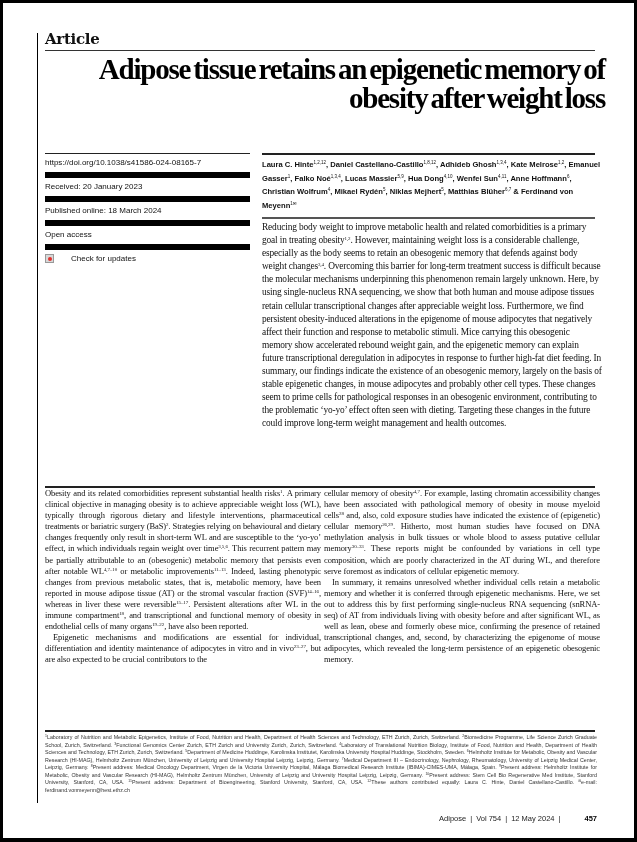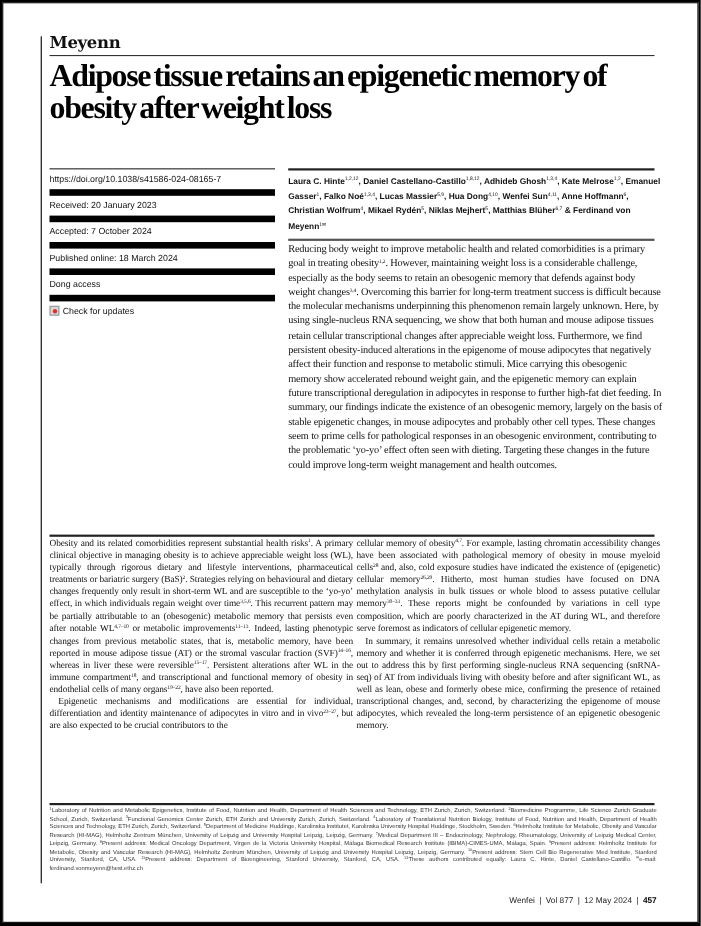--- a/index.html
+++ b/index.html
@@ -15,29 +15,29 @@
     position: absolute; left: 34px; top: 30px; width: 1px; height: 770px; background: #000;
   }
   .section-label {
     position: absolute; left: 42px; top: 27px;
     font-family: "DejaVu Serif", serif; font-weight: bold; font-size: 15px; letter-spacing: -0.3px;
   }
   .rule-top { position: absolute; left: 42px; top: 47px; width: 550px; height: 1px; background: #333; }
   .title {
     position: absolute; left: 42px; top: 52px; width: 560px;
     font-family: "Liberation Serif", serif; font-weight: bold; font-size: 29px; line-height: 29px;
-    letter-spacing: -1.2px; word-spacing: -3px; color: #000; margin: 0;
+    letter-spacing: -1.2px; word-spacing: -3px; color: #000; margin: 0; text-align: right;
   }
   .meta { position: absolute; left: 42px; top: 150px; width: 205px; font-size: 8px; }
   .meta-row {
     border-top: 6px solid #000000; padding: 3px 0 4px 0; height: 11px; line-height: 11px; color: #111;
   }
   .meta-row.first { border-top: 1.5px solid #222; }
   .meta-row .link { color: #111; text-decoration: none; margin-top: 46px; }
-  .meta-row.updates { display: flex; align-items: center; gap: 3px; }
+  .meta-row.updates { display: flex; align-items: center; gap: 17px; }
   .upd-icon {
     width: 9px; height: 9px; background: #d8d8d8; border: 1px solid #999; position: relative; box-sizing: border-box;
   }
   .upd-icon::after {
     content: ""; position: absolute; left: 1.5px; top: 1.5px; width: 4px; height: 4px; border-radius: 50%; background: #e0312e;
   }
   .authors-rule { position: absolute; left: 259px; top: 150px; width: 333px; height: 1.5px; background: #222; }
   .authors {
     position: absolute; left: 259px; top: 154px; width: 340px;
     font-size: 7.6px; font-weight: bold; line-height: 11.6px; color: #111;
@@ -63,40 +63,39 @@
   .foot-rule { position: absolute; left: 42px; top: 727px; width: 550px; height: 1.5px; background: #222; }
   .footnotes {
     position: absolute; left: 42px; top: 731px; width: 552px;
     font-size: 5.3px; line-height: 7.5px; color: #333; text-align: justify; margin: 0;
   }
   .footnotes sup { font-size: 3.5px; vertical-align: 2px; line-height: 0; }
   .footer {
     position: absolute; right: 37px; top: 811px; font-size: 7.5px; color: #222;
   }
   .footer .sep { margin: 0 4px; }
-  .footer .pg { font-weight: bold; color: #000; }
+  .footer .pg { font-weight: bold; color: #000; margin-left: 20px; }
 </style>
 </head>
 <body>
 
 <div class="page">
   <div class="leftbar"></div>
 
-  <div class="section-label">Meyenn</div>
+  <div class="section-label">Article</div>
   <div class="rule-top"></div>
   <h1 class="title">Adipose tissue retains an epigenetic memory of obesity after weight loss</h1>
 
   <div class="meta">
     <div class="meta-row first">
       <a class="link">https://doi.org/10.1038/s41586-024-08165-7</a>
     </div>
     <div class="meta-row">Received: 20 January 2023</div>
-    <div class="meta-row">Accepted: 7 October 2024</div>
     <div class="meta-row">Published online: 18 March 2024</div>
-    <div class="meta-row">Dong access</div>
+    <div class="meta-row">Open access</div>
     <div class="meta-row updates">
       <span class="upd-icon"></span>
       <span>Check for updates</span>
     </div>
   </div>
 
   <div class="authors-rule"></div>
   <div class="authors" id="author-list"><span>Laura C. Hinte</span><sup>1,2,12</sup>, <span>Daniel Castellano-Castillo</span><sup>1,8,12</sup>, <span>Adhideb Ghosh</span><sup>1,3,4</sup>, <span>Kate Melrose</span><sup>1,2</sup>, <span>Emanuel Gasser</span><sup>1</sup>, <span>Falko Noé</span><sup>1,3,4</sup>, <span>Lucas Massier</span><sup>5,9</sup>, <span>Hua Dong</span><sup>4,10</sup>, <span>Wenfei Sun</span><sup>4,11</sup>, <span>Anne Hoffmann</span><sup>6</sup>, <span>Christian Wolfrum</span><sup>4</sup>, <span>Mikael Rydén</span><sup>5</sup>, <span>Niklas Mejhert</span><sup>5</sup>, <span>Matthias Blüher</span><sup>6,7</sup> &amp; <span>Ferdinand von Meyenn</span><sup>1✉</sup></div>
 
   <div class="abstract-rule"></div>
@@ -111,15 +110,15 @@
 
   <div class="col col-right">
     <p><span>cellular memory of obesity</span><sup>4,7</sup><span>. For example, lasting chromatin accessibility changes have been associated with pathological memory of obesity in mouse myeloid cells</span><sup>28</sup><span> and, also, cold exposure studies have indicated the existence of (epigenetic) cellular memory</span><sup>26,29</sup><span>. Hitherto, most human studies have focused on DNA methylation analysis in bulk tissues or whole blood to assess putative cellular memory</span><sup>30–33</sup><span>. These reports might be confounded by variations in cell type composition, which are poorly characterized in the AT during WL, and therefore serve foremost as indicators of cellular epigenetic memory.</span></p>
     <p class="indent">In summary, it remains unresolved whether individual cells retain a metabolic memory and whether it is conferred through epigenetic mechanisms. Here, we set out to address this by first performing single-nucleus RNA sequencing (snRNA-seq) of AT from individuals living with obesity before and after significant WL, as well as lean, obese and formerly obese mice, confirming the presence of retained transcriptional changes, and, second, by characterizing the epigenome of mouse adipocytes, which revealed the long-term persistence of an epigenetic obesogenic memory.</p>
   </div>
 
   <div class="foot-rule"></div>
   <p class="footnotes" id="footnotes"><sup>1</sup><span>Laboratory of Nutrition and Metabolic Epigenetics, Institute of Food, Nutrition and Health, Department of Health Sciences and Technology, ETH Zurich, Zurich, Switzerland. </span><sup>2</sup><span>Biomedicine Programme, Life Science Zurich Graduate School, Zurich, Switzerland. </span><sup>3</sup><span>Functional Genomics Center Zurich, ETH Zurich and University Zurich, Zurich, Switzerland. </span><sup>4</sup><span>Laboratory of Translational Nutrition Biology, Institute of Food, Nutrition and Health, Department of Health Sciences and Technology, ETH Zurich, Zurich, Switzerland. </span><sup>5</sup><span>Department of Medicine Huddinge, Karolinska Institutet, Karolinska University Hospital Huddinge, Stockholm, Sweden. </span><sup>6</sup><span>Helmholtz Institute for Metabolic, Obesity and Vascular Research (HI-MAG), Helmholtz Zentrum München, University of Leipzig and University Hospital Leipzig, Leipzig, Germany. </span><sup>7</sup><span>Medical Department III – Endocrinology, Nephrology, Rheumatology, University of Leipzig Medical Center, Leipzig, Germany. </span><sup>8</sup><span>Present address: Medical Oncology Department, Virgen de la Victoria University Hospital, Málaga Biomedical Research Institute (IBIMA)-CIMES-UMA, Málaga, Spain. </span><sup>9</sup><span>Present address: Helmholtz Institute for Metabolic, Obesity and Vascular Research (HI-MAG), Helmholtz Zentrum München, University of Leipzig and University Hospital Leipzig, Leipzig, Germany. </span><sup>10</sup><span>Present address: Stem Cell Bio Regenerative Med Institute, Stanford University, Stanford, CA, USA. </span><sup>11</sup><span>Present address: Department of Bioengineering, Stanford University, Stanford, CA, USA. </span><sup>12</sup><span>These authors contributed equally: Laura C. Hinte, Daniel Castellano-Castillo. </span><sup>✉</sup><span>e-mail: ferdinand.vonmeyenn@hest.ethz.ch</span></p>
 
   <div class="footer">
-    <span>Wenfei</span><span class="sep">|</span><span>Vol 877</span><span class="sep">|</span><span>12 May 2024</span><span class="sep">|</span><span class="pg">457</span>
+    <span>Adipose</span><span class="sep">|</span><span>Vol 754</span><span class="sep">|</span><span>12 May 2024</span><span class="sep">|</span><span class="pg">457</span>
   </div>
 </div>
 
 </body></html>

